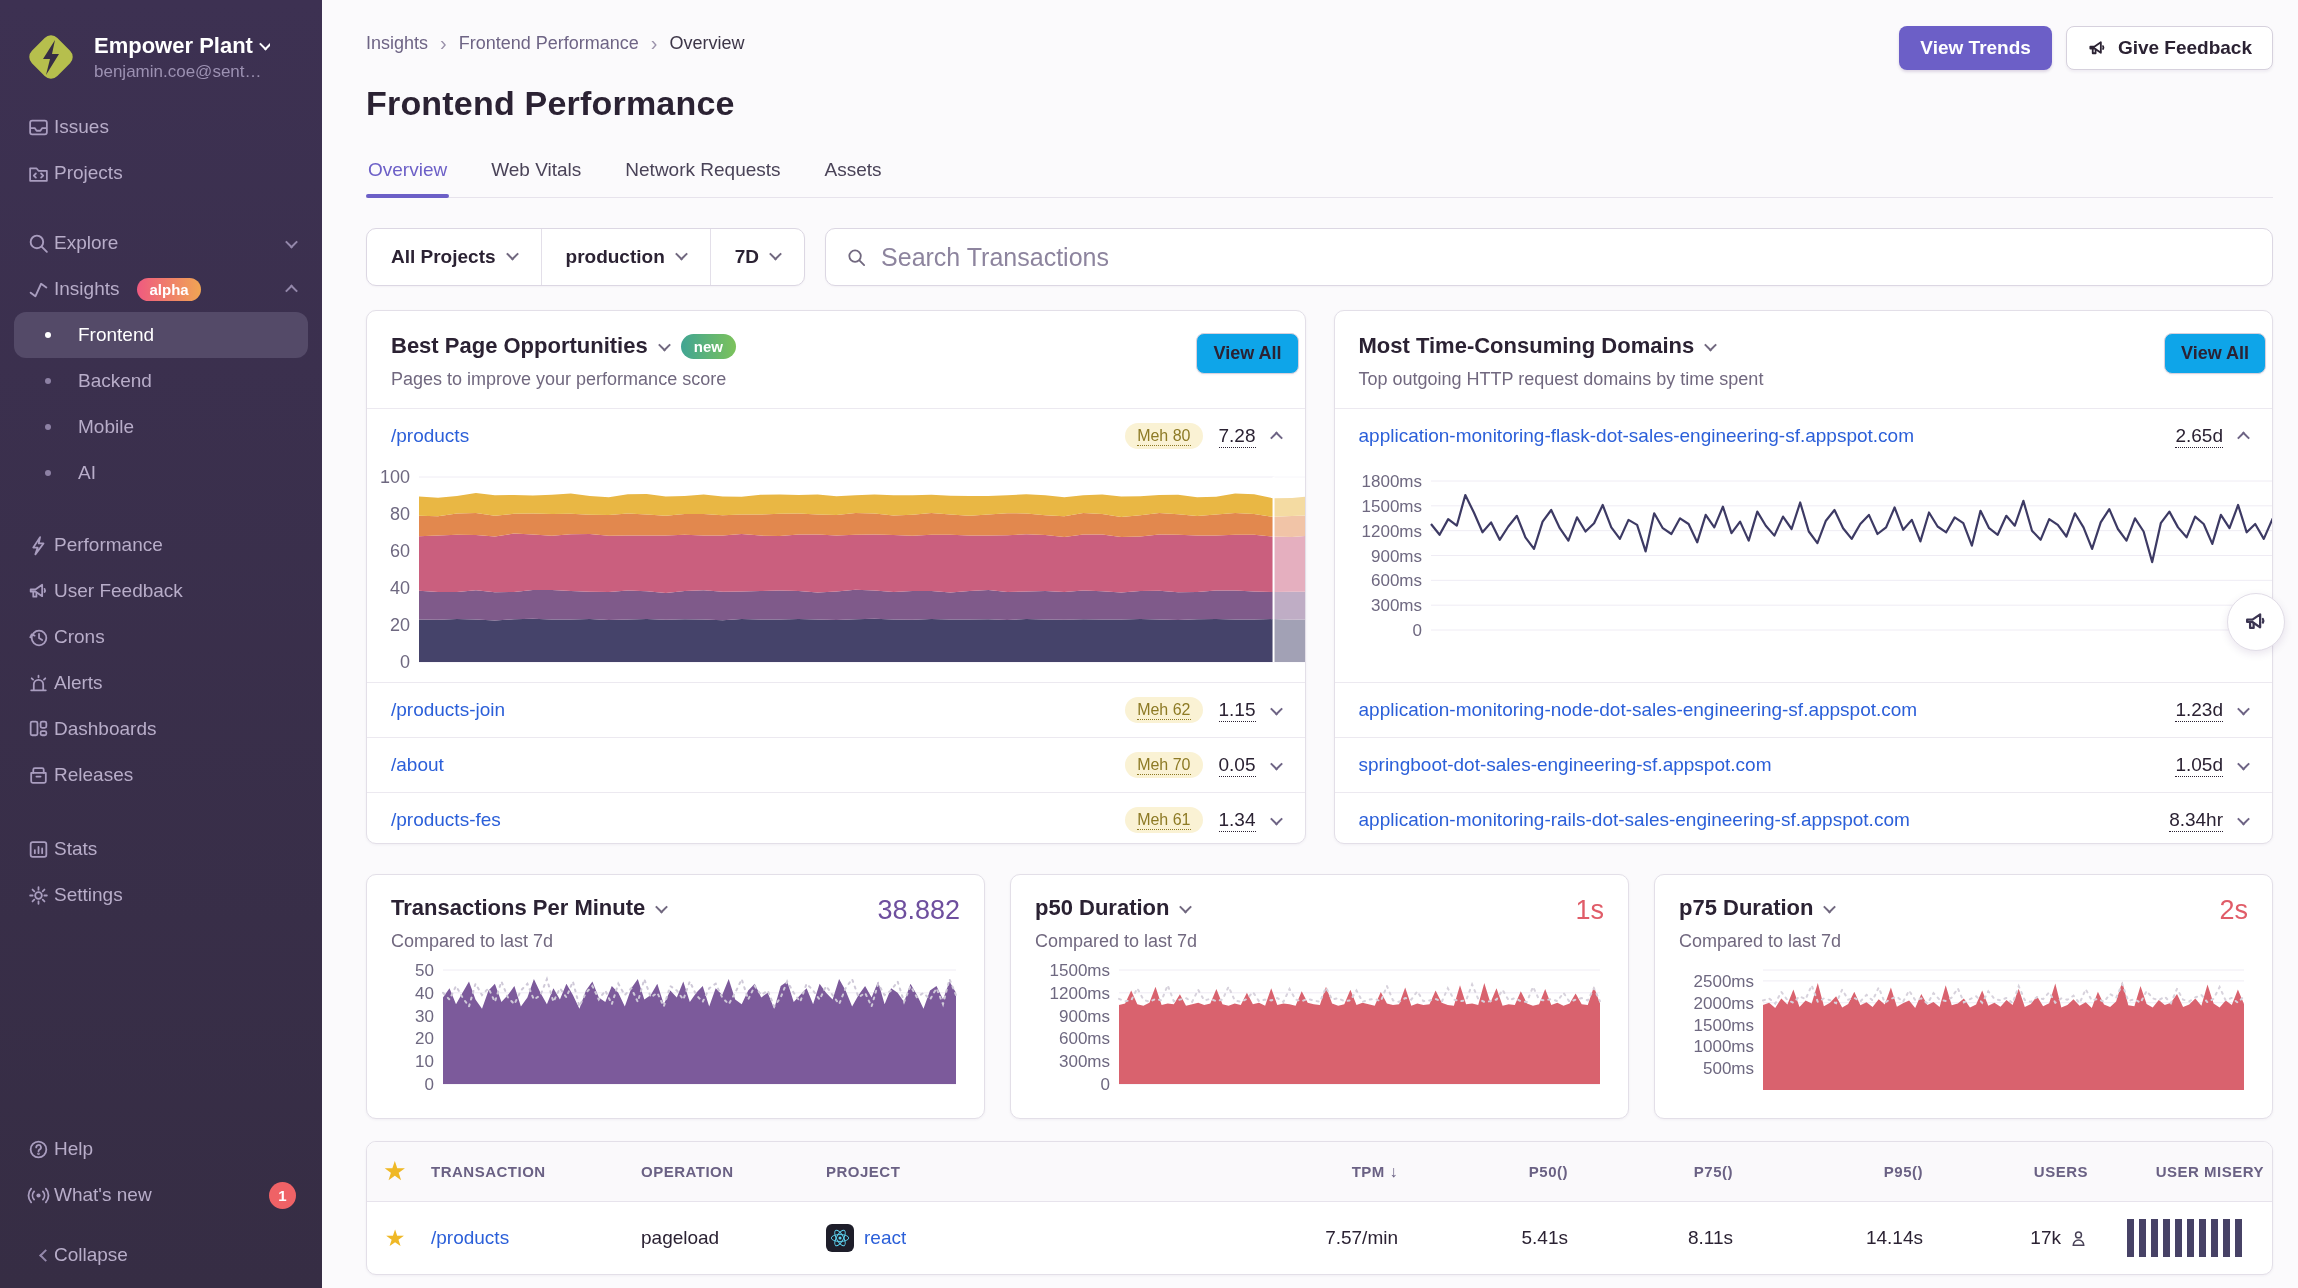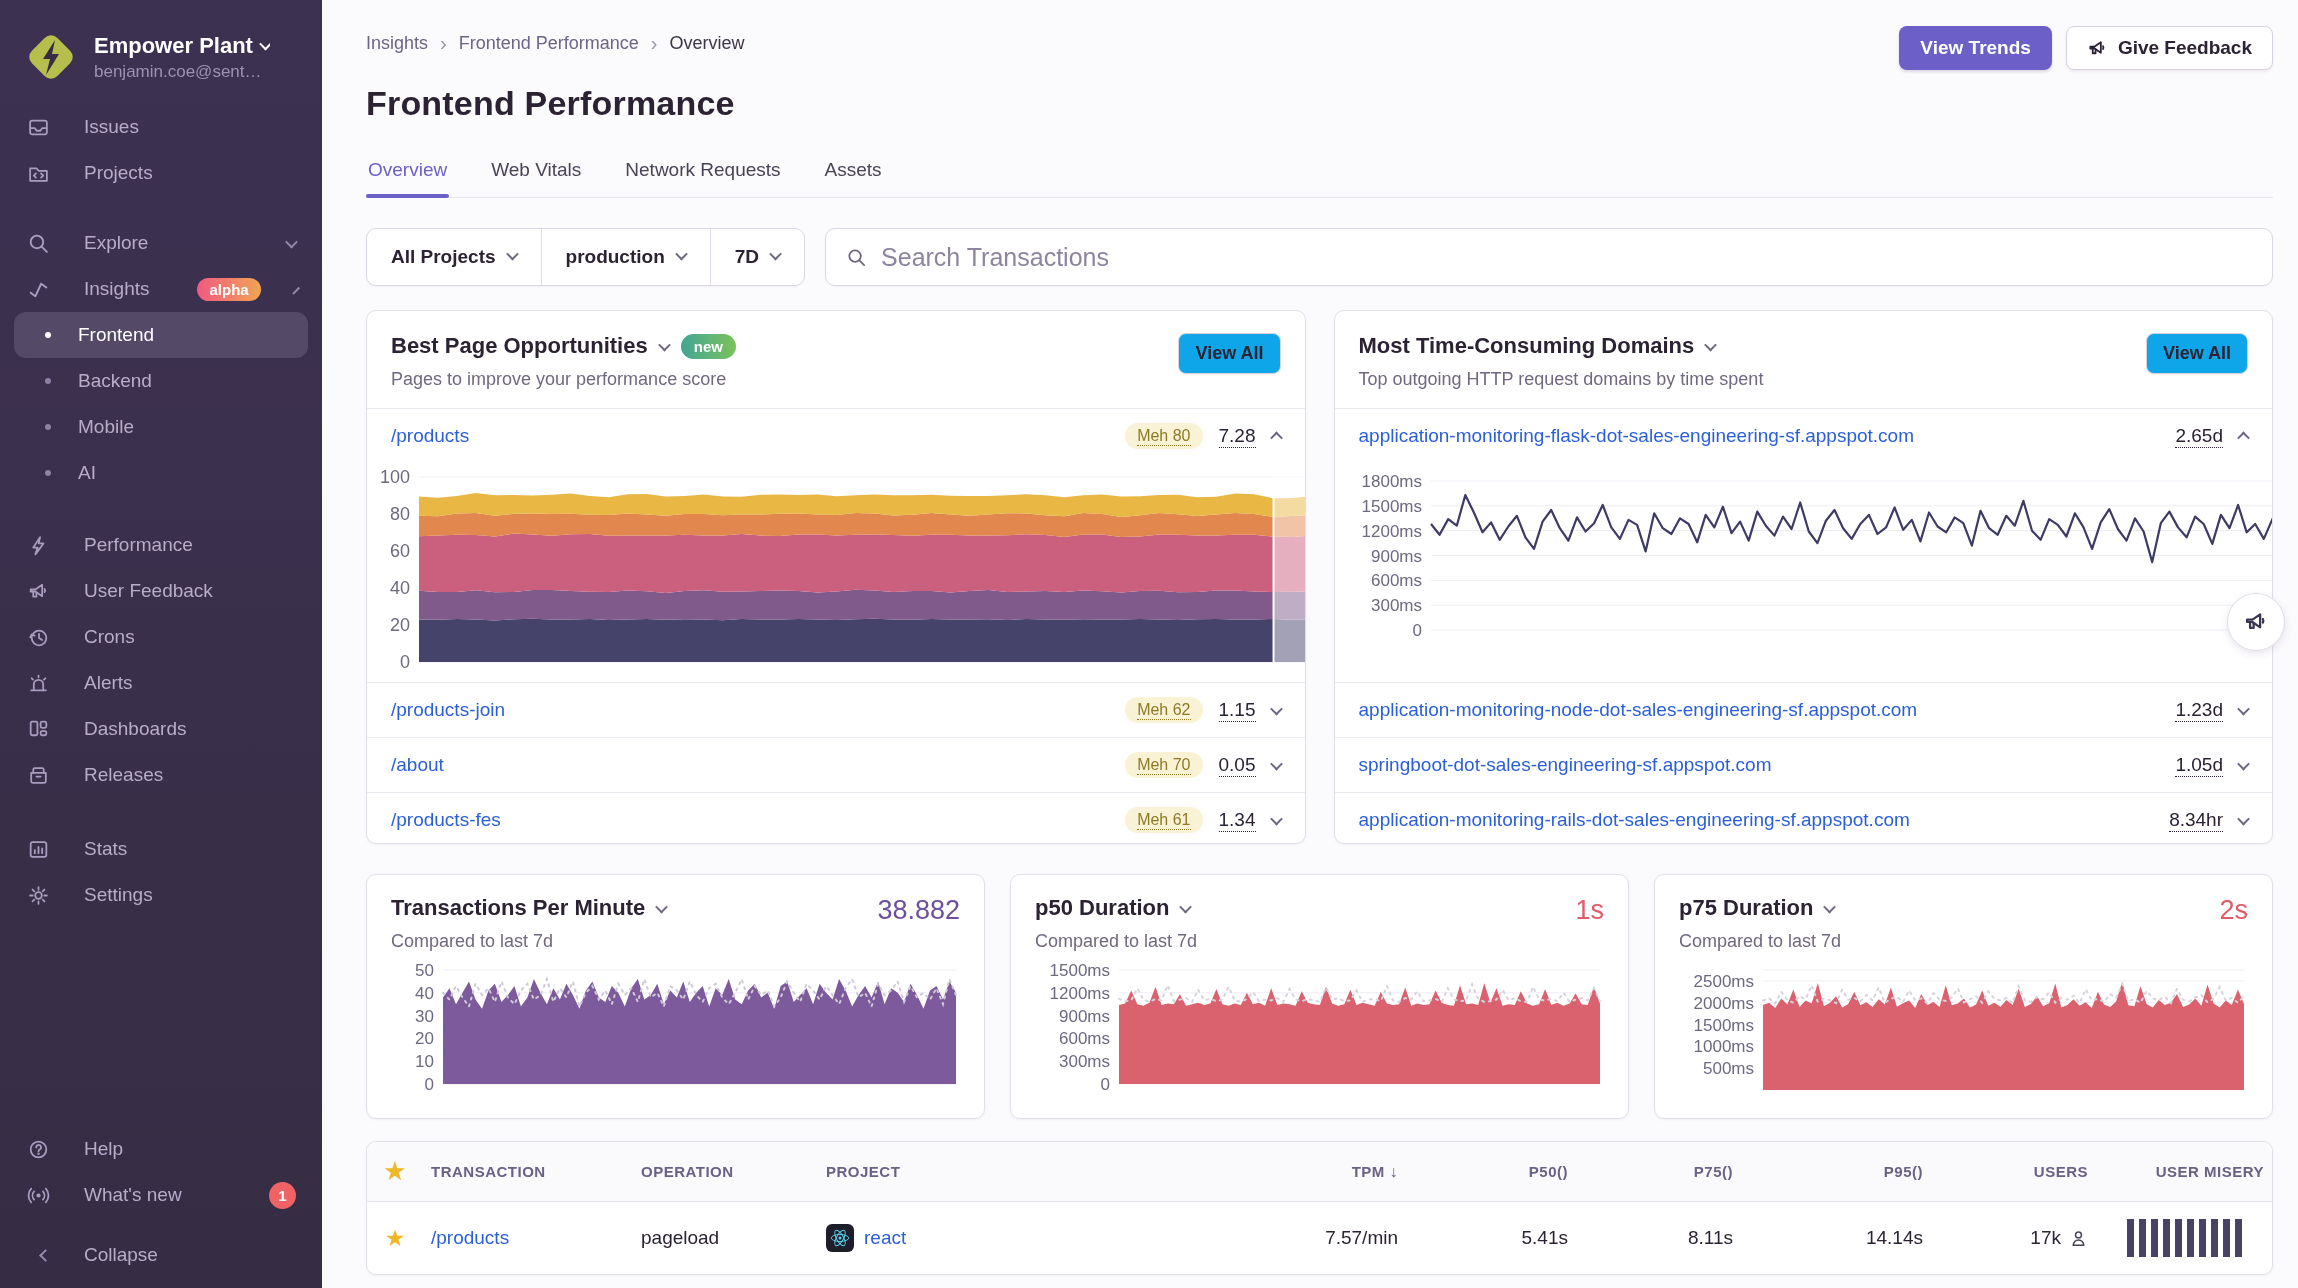--- a/index.html
+++ b/index.html
@@ -9,21 +9,21 @@
   .app { display:flex; width:100%; height:100%; position:relative;border-radius:8px; }
 
   
   .sidebar { width:322px; min-width:322px; height:100%; background:linear-gradient(180deg,#3d3152 0%,#362d44 100%); color:#b8adc9; display:flex; flex-direction:column; padding:22px 14px 10px 14px; }
   .org { display:flex; align-items:center; gap:14px; padding:0 8px; height:70px; }
   .org-logo { width:58px; height:58px; position:relative; flex:0 0 auto; }
   .org-meta { overflow:hidden; }
   .org-name { color:#fff; font-size:22px; font-weight:700; white-space:nowrap; display:flex; align-items:center; gap:8px; }
   .org-email { color:#9c91b2; font-size:17px; white-space:nowrap; margin-top:3px; }
   .nav { display:flex; flex-direction:column; margin-top:12px; flex:1; }
-  .nav-item { display:flex; align-items:center; gap:34px; height:46px; padding:0 12px; border-radius:10px; font-size:19px; color:#b8adc9; cursor:pointer; white-space:nowrap; }
+  .nav-item { display:flex; align-items:center; gap:4px; height:46px; padding:0 12px; border-radius:10px; font-size:19px; color:#b8adc9; cursor:pointer; white-space:nowrap; }
   .nav-item .ico { width:24px; height:24px; flex:0 0 auto; display:flex; align-items:center; justify-content:center; color:#a99dbf; }
   .nav-sub { display:flex; align-items:center; gap:18px; height:46px; padding:0 12px 0 22px; border-radius:12px; font-size:19px; color:#b8adc9; cursor:pointer; }
   .nav-sub .dot { width:6px; height:6px; border-radius:50%; background:#8d81a4; margin:0 9px; }
   .nav-sub.active { background:#544a68; color:#fff; }
   .nav-sub.active .dot { background:#fff; }
   .gap24 { height:24px; } .gap26 { height:26px; } .gap28 { height:28px; }
   .badge-alpha { background:linear-gradient(90deg,#ef5a80,#f0a553); color:#fff; font-size:15px; font-weight:600; padding:3px 12px; border-radius:12px; }
   .badge-count { background:#ef6266; color:#fff; font-size:15px; font-weight:600; min-width:27px; height:27px; border-radius:50%; display:flex; align-items:center; justify-content:center; margin-left:auto; }
   .chev { width:9px; height:9px; border-right:2px solid currentColor; border-bottom:2px solid currentColor; display:inline-block; }
   .chev.down { transform:rotate(45deg) translate(-1px,-1px); }
@@ -53,21 +53,21 @@
   .seg .chev { color:#71687f; margin-top:-3px; }
   .seg + .seg { border-left:1px solid #e3dfe9; }
   .search { flex:1; display:flex; align-items:center; gap:14px; background:#fff; border:1px solid #dcd7e3; border-radius:10px; height:58px; padding:0 20px; box-shadow:0 1px 2px rgba(45,0,85,.04); }
   .search input { border:none; outline:none; flex:1; font-size:25px; color:#0f766e; font-family:inherit; background:transparent; }
   .search input::placeholder { color:#8d849e; }
 
   
   .row1 { display:flex; gap:28px; margin-top:24px; }
   .panel { background:#fff; border:1px solid #e3dfe8; border-radius:10px; box-shadow:0 1px 3px rgba(45,0,85,.05); overflow:hidden; }
   .row1 .panel { flex:1; height:534px; display:flex; flex-direction:column; }
-  .panel-head { display:flex; align-items:flex-start; justify-content:space-between; padding:22px 24px 18px 24px; }
+  .panel-head { display:flex; align-items:flex-start; justify-content:space-between; padding:22px 6px 18px 24px; }
   .ptitle-row { display:flex; align-items:center; gap:12px; }
   .ptitle { font-size:22px; font-weight:700; color:#2b2233; }
   .ptitle-row .chev { color:#71687f; }
   .badge-new { background:linear-gradient(90deg,#41a593,#7cc25b); color:#fff; font-size:15px; font-weight:600; padding:4px 13px; border-radius:13px; }
   .psub { font-size:18px; color:#71687f; margin-top:10px; }
   .btn-viewall { background:#0ea5e9; border:1px solid #d6d1dd; border-radius:8px; font-size:18px; font-weight:700; color:#2b2233; padding:9px 16px; cursor:pointer; box-shadow:0 1px 2px rgba(45,0,85,.05); }
   .item-row { display:flex; align-items:center; justify-content:space-between; height:55px; min-height:55px; padding:0 24px; border-top:1px solid #ece9f0; }
   .link { color:#2b5fd9; font-size:19px; text-decoration:none; cursor:pointer; white-space:nowrap; overflow:hidden; text-overflow:ellipsis; }
   .row-right { display:flex; align-items:center; gap:16px; flex:0 0 auto; margin-left:16px; }
   .badge-meh { background:#faf2d4; color:#8d7a25; font-size:16px; padding:4px 12px; border-radius:13px; white-space:nowrap; }

